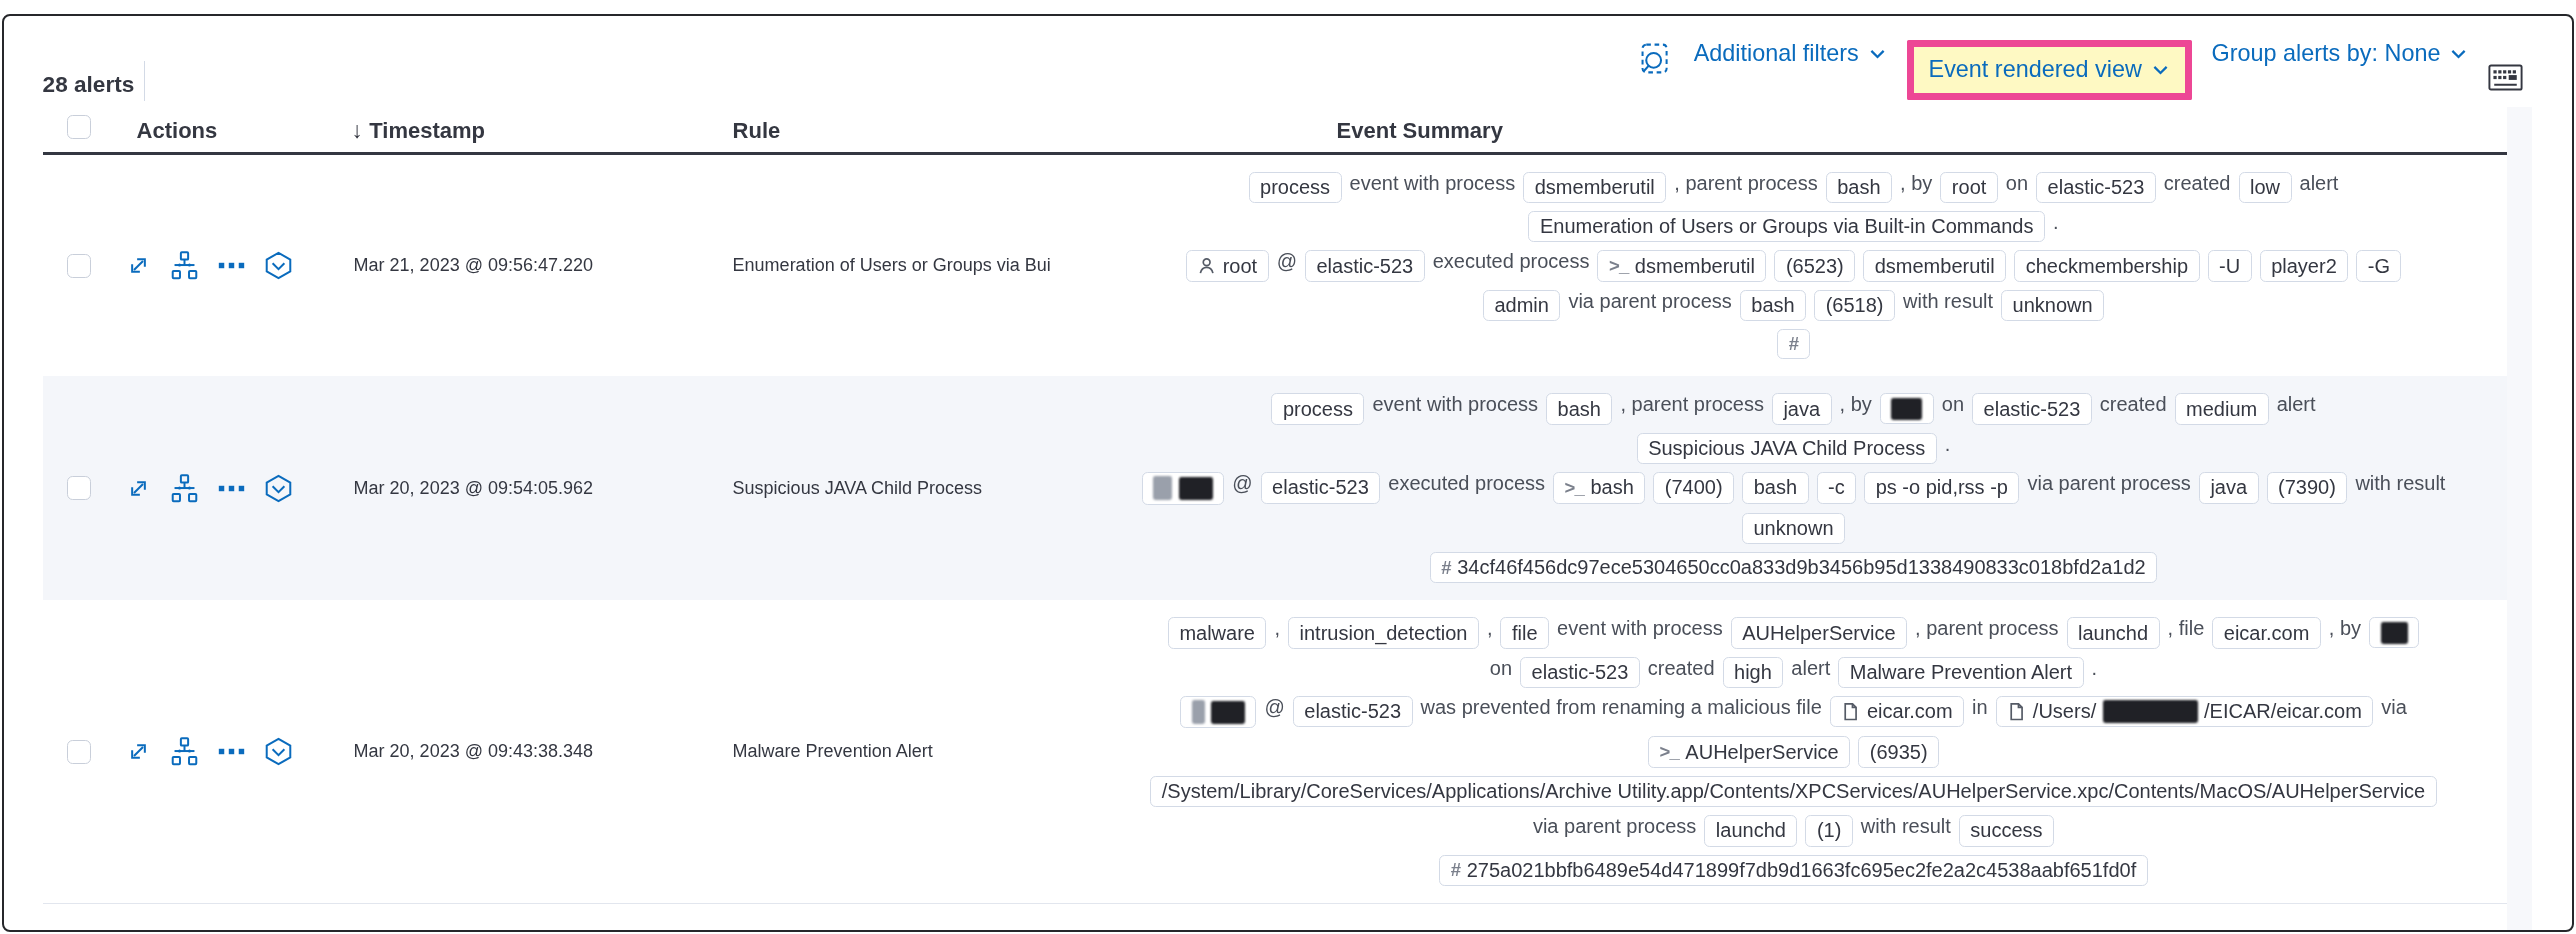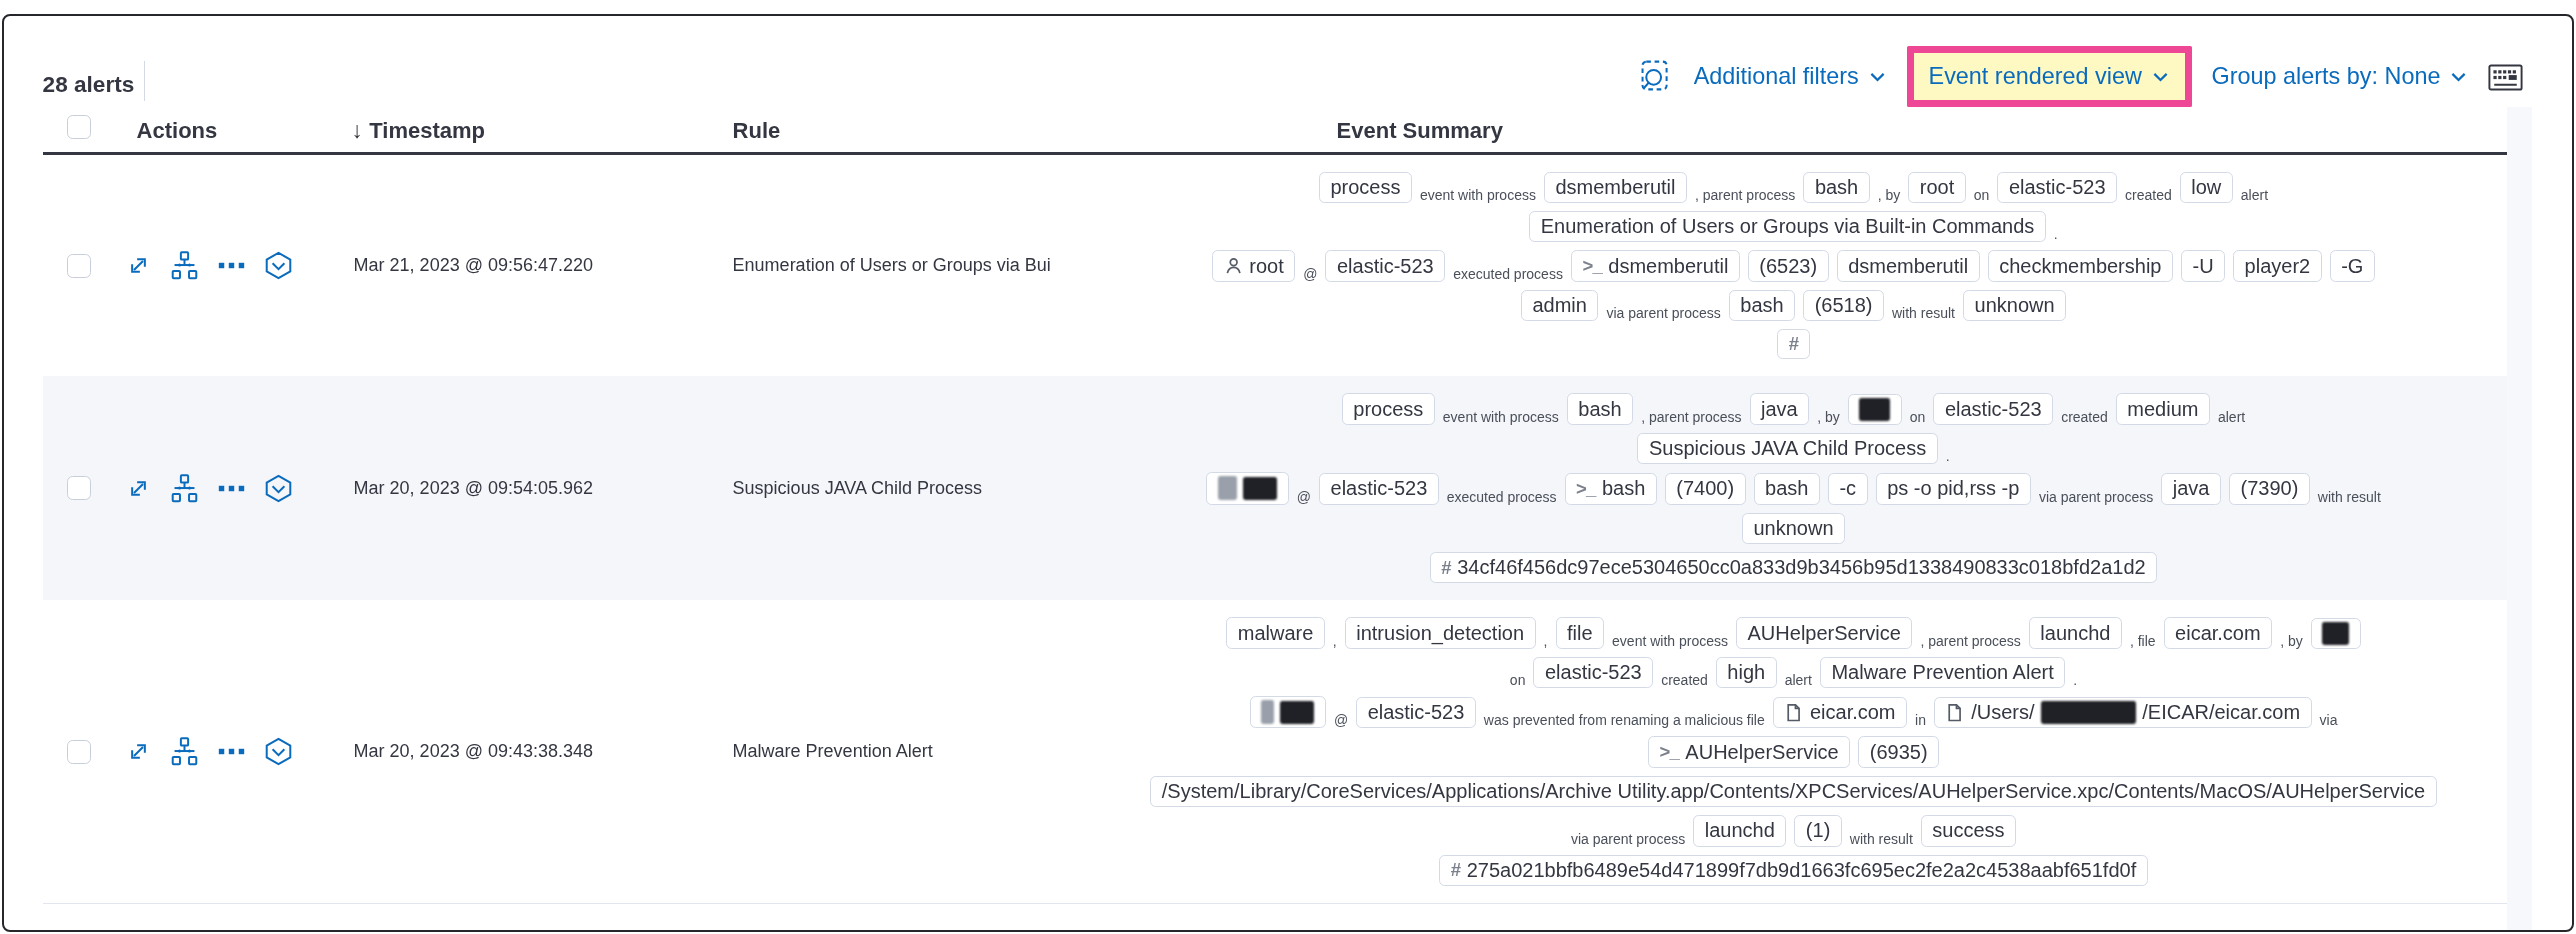--- a/index.html
+++ b/index.html
@@ -12,21 +12,21 @@
   }
   *{box-sizing:border-box;margin:0;padding:0;}
   html,body{width:2576px;height:934px;background:#fff;}
   body{font-family:"Liberation Sans","DejaVu Sans",sans-serif;color:var(--dark);}
   .frame{position:absolute;inset:1.6px;border:2.4px solid #26272b;border-radius:8px;background:#fff;overflow:hidden;margin-top:12px;}
 
   
   .toolbar{position:absolute;top:24px;left:39px;right:39px;height:74px;}
   .alert-count{position:absolute;left:0;top:32px;font-size:22.6px;font-weight:700;color:var(--dark);}
   .toolbar-divider{position:absolute;left:101px;top:21px;width:1.6px;height:40px;background:#d3dae6;}
-  .controls{position:absolute;right:64px;top:0;height:74px;display:flex;align-items:center;gap:19.3px;}
+  .controls{position:absolute;right:64px;top:0;height:74px;display:flex;align-items:flex-start;gap:19.3px;}
   .ctrl{display:flex;align-items:center;gap:8px;color:var(--blue);font-size:23.4px;cursor:pointer;white-space:nowrap;}
   .ctrl svg.chev{width:21px;height:21px;stroke:var(--blue);stroke-width:2.6;fill:none;}
   .inspect-btn svg{width:37px;height:37px;stroke:var(--blue);fill:none;stroke-width:2.2;}
   .highlight-box{border:7.2px solid var(--pink);background:#fef9c3;padding:9.7px 14.5px;border-radius:1.6px;}
   .kbd-btn{position:absolute;right:9.7px;top:22.6px;width:37px;height:31px;}
   .kbd-btn svg{width:37px;height:31px;stroke:#343741;fill:none;stroke-width:2.4;}
   .kbd-btn svg .f{fill:#343741;stroke:none;}
 
   
   .col-header{position:absolute;top:91px;left:39px;right:48px;height:48px;border-bottom:3.2px solid #343741;}
@@ -43,22 +43,22 @@
   .grid-row{display:grid;grid-template-columns:81px 201px 379px 399px 1fr;align-items:center;padding:13px 0;}
   .grid-row.shaded{background:var(--shade);}
   .cell-check{padding-left:24px;}
   .checkbox{width:24px;height:24px;border:1.6px solid #c9cfda;border-radius:5.6px;background:#fff;}
   .cell-actions{display:flex;align-items:center;gap:17.7px;}
   .action-icon{width:29px;height:29px;cursor:pointer;}
   .action-icon svg{width:29px;height:29px;stroke:var(--blue);fill:none;stroke-width:2.2;}
   .action-icon svg .f{fill:var(--blue);stroke:none;}
   .cell-timestamp,.cell-rule{font-size:18px;color:var(--dark);padding-left:29px;white-space:nowrap;overflow:hidden;}
   .cell-summary{padding-right:48px;display:flex;flex-direction:column;justify-content:center;}
-  .sline{display:flex;flex-wrap:wrap;justify-content:center;align-items:flex-end;gap:6.4px 8px;margin:4px 0;}
-  .connector{font-size:14px;color:var(--mid);white-space:nowrap;}
+  .sline{display:flex;flex-wrap:wrap;justify-content:center;align-items:flex-start;gap:6.4px 8px;margin:4px 0;}
+  .connector{font-size:20px;color:var(--mid);white-space:nowrap;}
   .pill{display:inline-flex;align-items:center;gap:6.4px;background:#fff;border:1.6px solid var(--pill-border);
         border-radius:5.6px;padding:3.2px 10.5px;font-size:20px;font-weight:500;color:var(--dark);white-space:nowrap;cursor:pointer;}
   .pill-icon{display:inline-flex;}
   .pill-icon svg{width:19.3px;height:19.3px;stroke:#555b66;fill:none;stroke-width:1.4;}
   .prefix-glyph{color:#7b808c;font-weight:600;font-size:18.5px;letter-spacing:-0.8px;}
   .redacted{display:inline-block;height:22.6px;border-radius:2.4px;background:#202126;filter:blur(1.3px);vertical-align:middle;}
   .redacted.light{background:#9aa0ab;height:24px;}
 
   .scroll-track{position:absolute;top:91px;bottom:0;right:40px;width:25px;background:#f7f8fb;}
 </style>

